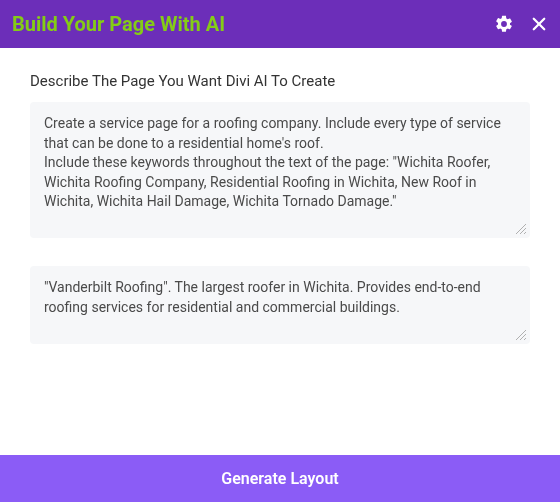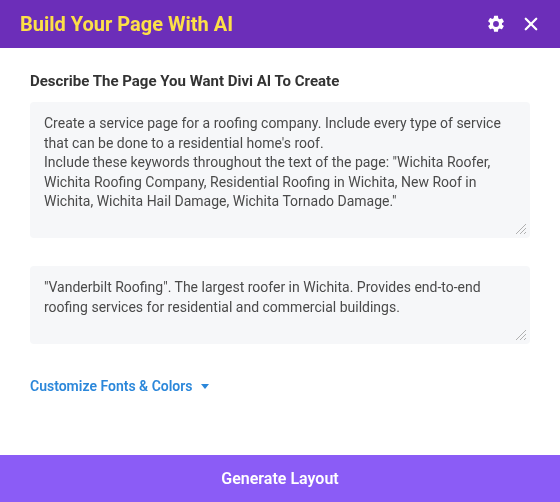--- a/index.html
+++ b/index.html
@@ -6,22 +6,22 @@
     body {
       font-family: -apple-system, BlinkMacSystemFont, "Segoe UI", Roboto, sans-serif;
       width: 560px;
       height: 502px;
       background: #fff;
       display: flex;
       flex-direction: column;
     }
     .header {
       background: #6c2eb9;
-      color: #fde047;
-      padding: 12px 20px;
+      color: #84cc16;
+      padding: 12px 12px;
       display: flex;
       align-items: center;
       justify-content: space-between;
     }
     .header-title {
       font-size: 20px;
       font-weight: 700;
     }
     .header-actions {
       display: flex;
@@ -32,21 +32,21 @@
     .icon-btn { cursor: pointer; }
     .content {
       padding: 24px 30px 10px 30px;
       flex: 1;
       display: flex;
       flex-direction: column;
     }
     .field-label {
       font-size: 15px;
       color: #333;
-      font-weight: 700;
+      font-weight: 400;
       margin-bottom: 12px;
     }
     .textarea-wrap {
       background: #f6f7f9;
       border-radius: 4px;
       padding: 12px 14px;
       margin-bottom: 28px;
       position: relative;
     }
     .textarea {
@@ -133,20 +133,16 @@
 
   <div class="textarea-wrap">
     <textarea class="textarea textarea-b" style="">"Vanderbilt Roofing". The largest roofer in Wichita. Provides end-to-end roofing services for residential and commercial buildings.</textarea>
     <span class="resize-handle">
       <svg width="12" height="12" viewBox="0 0 12 12">
           <path d="M11 1 L1 11 M11 5 L5 11 M11 9 L9 11" stroke="#b0b0b0" stroke-width="1"></path>
         </svg>
     </span>
   </div>
 
-  <div class="customize-link">
-    <span>Customize Fonts &amp; Colors</span>
-    <span class="tri"></span>
-  </div>
 
 </div>
 
 <div class="generate-btn">Generate Layout</div>
 
 </body></html>

